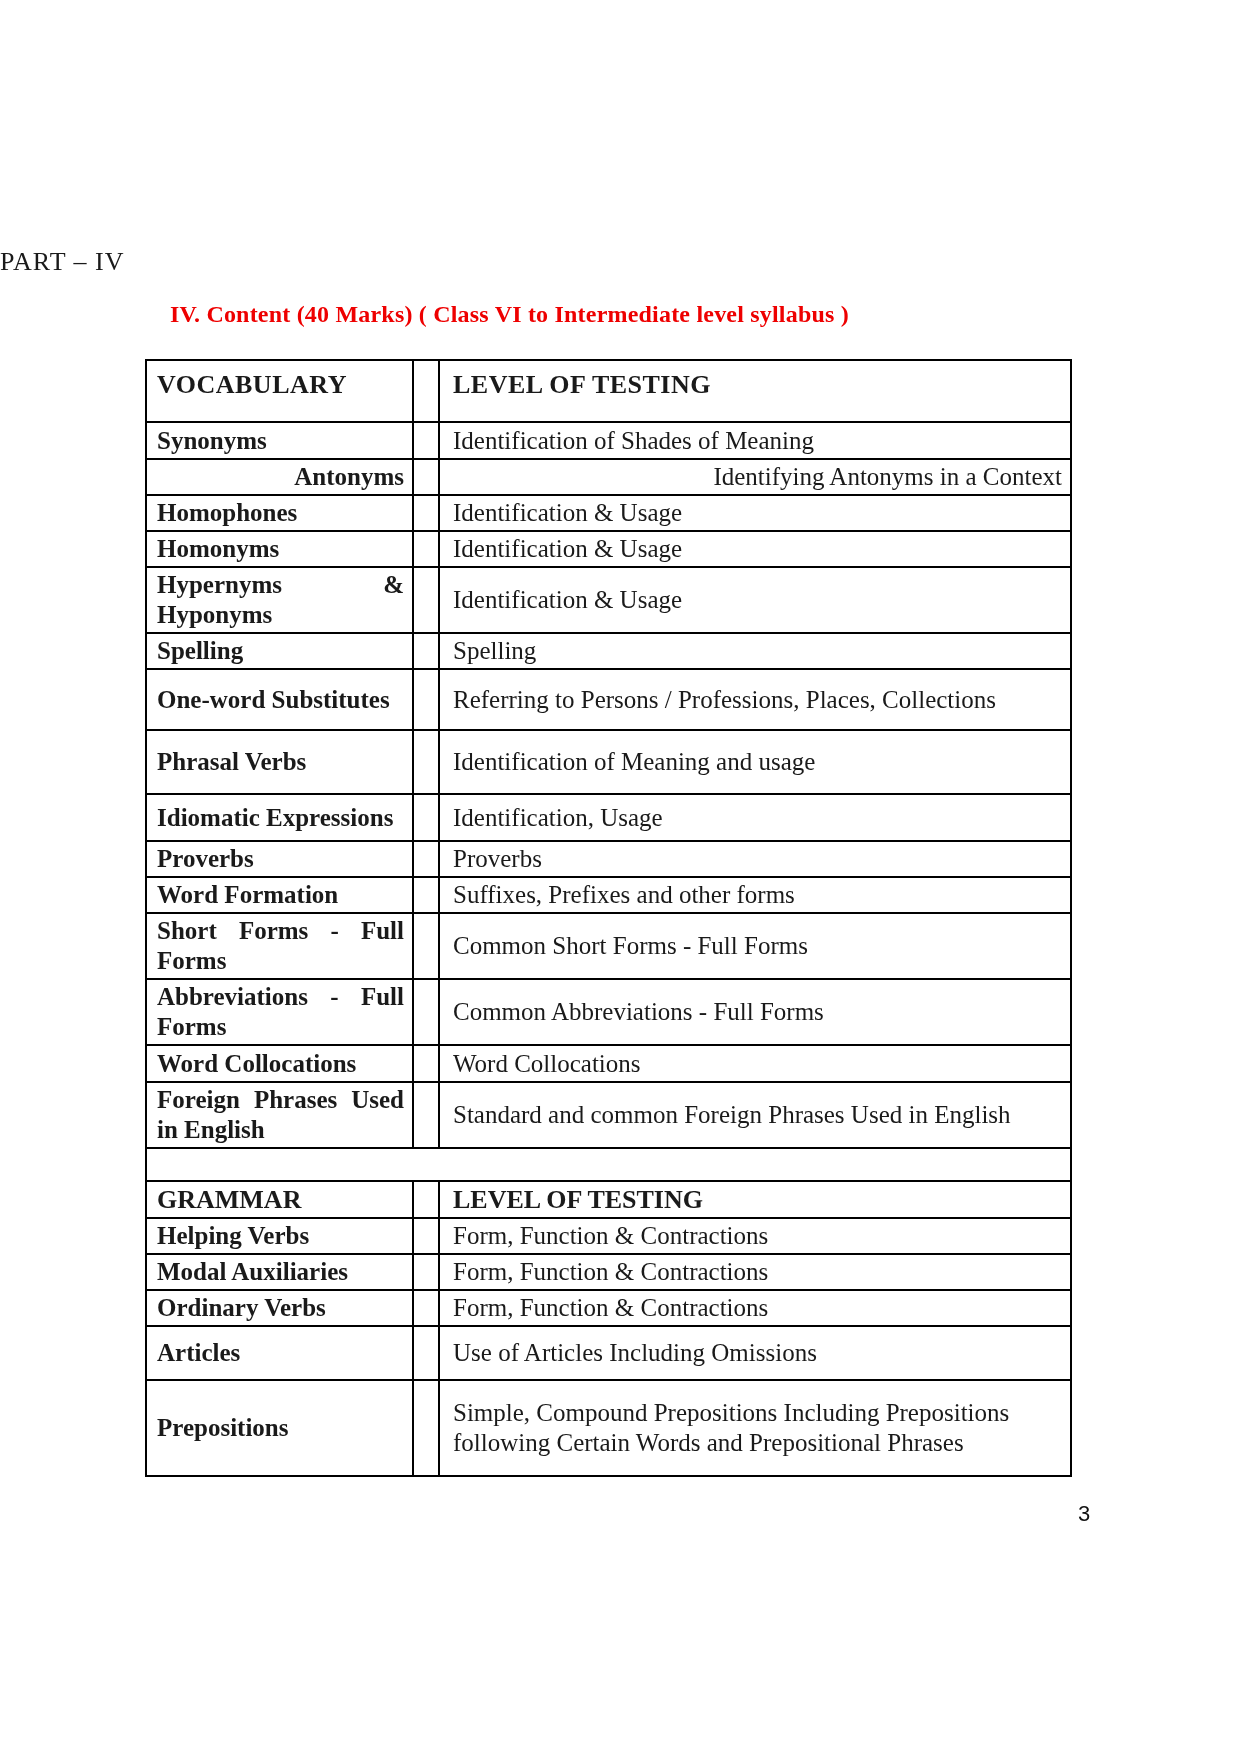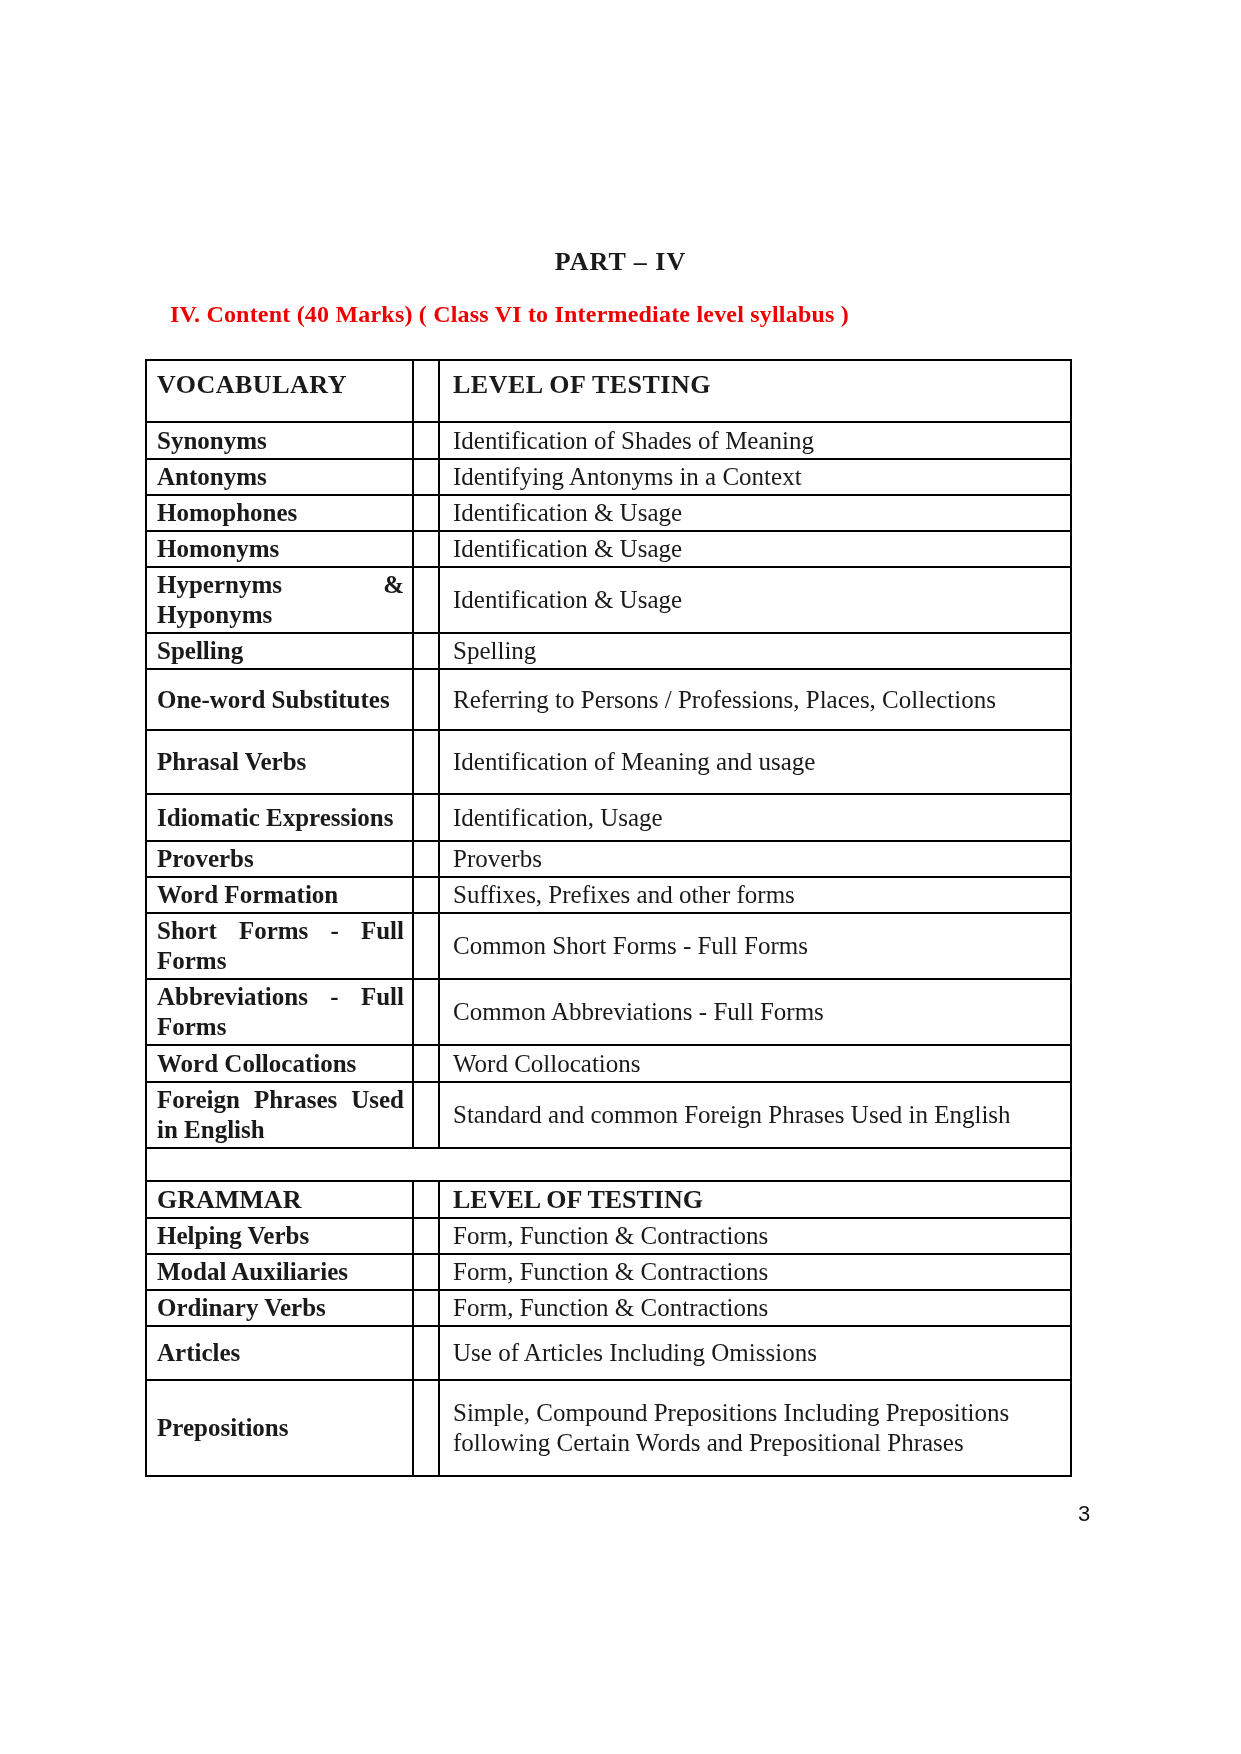--- a/index.html
+++ b/index.html
@@ -9,23 +9,22 @@
   body {
     width: 1241px; height: 1754px;
     position: relative;
     font-family: "Liberation Serif", serif;
     color: #1a1a1a;
     overflow: hidden;
   }
   .page-title {
     position: absolute;
     top: 247px; left: 0; width: 1241px;
-    text-align: center;
     font-size: 26px;
-    font-weight: bold;
+    font-weight: normal;
     letter-spacing: 1px;
   }
   .content-heading {
     position: absolute;
     top: 301px; left: 170px;
     font-size: 24px;
     font-weight: bold;
     color: var(--accent-red, #ee0000);
     letter-spacing: 0.2px;
   }
@@ -101,21 +100,21 @@
     </tr>
   </tbody>
   <tbody>
       <tr style="height: 37px;">
         <td class="term-cell">
           <div class="term-line">Synonyms</div>
         </td>
         <td class="gap-cell"></td>
         <td class="desc-cell">Identification of Shades of Meaning</td>
       </tr>
-      <tr style="height: 35px;">
+      <tr style="height: 35px; text-align: right;">
         <td class="term-cell">
           <div class="term-line">Antonyms</div>
         </td>
         <td class="gap-cell"></td>
         <td class="desc-cell">Identifying Antonyms in a Context</td>
       </tr>
       <tr style="height: 35px;">
         <td class="term-cell">
           <div class="term-line">Homophones</div>
         </td>

